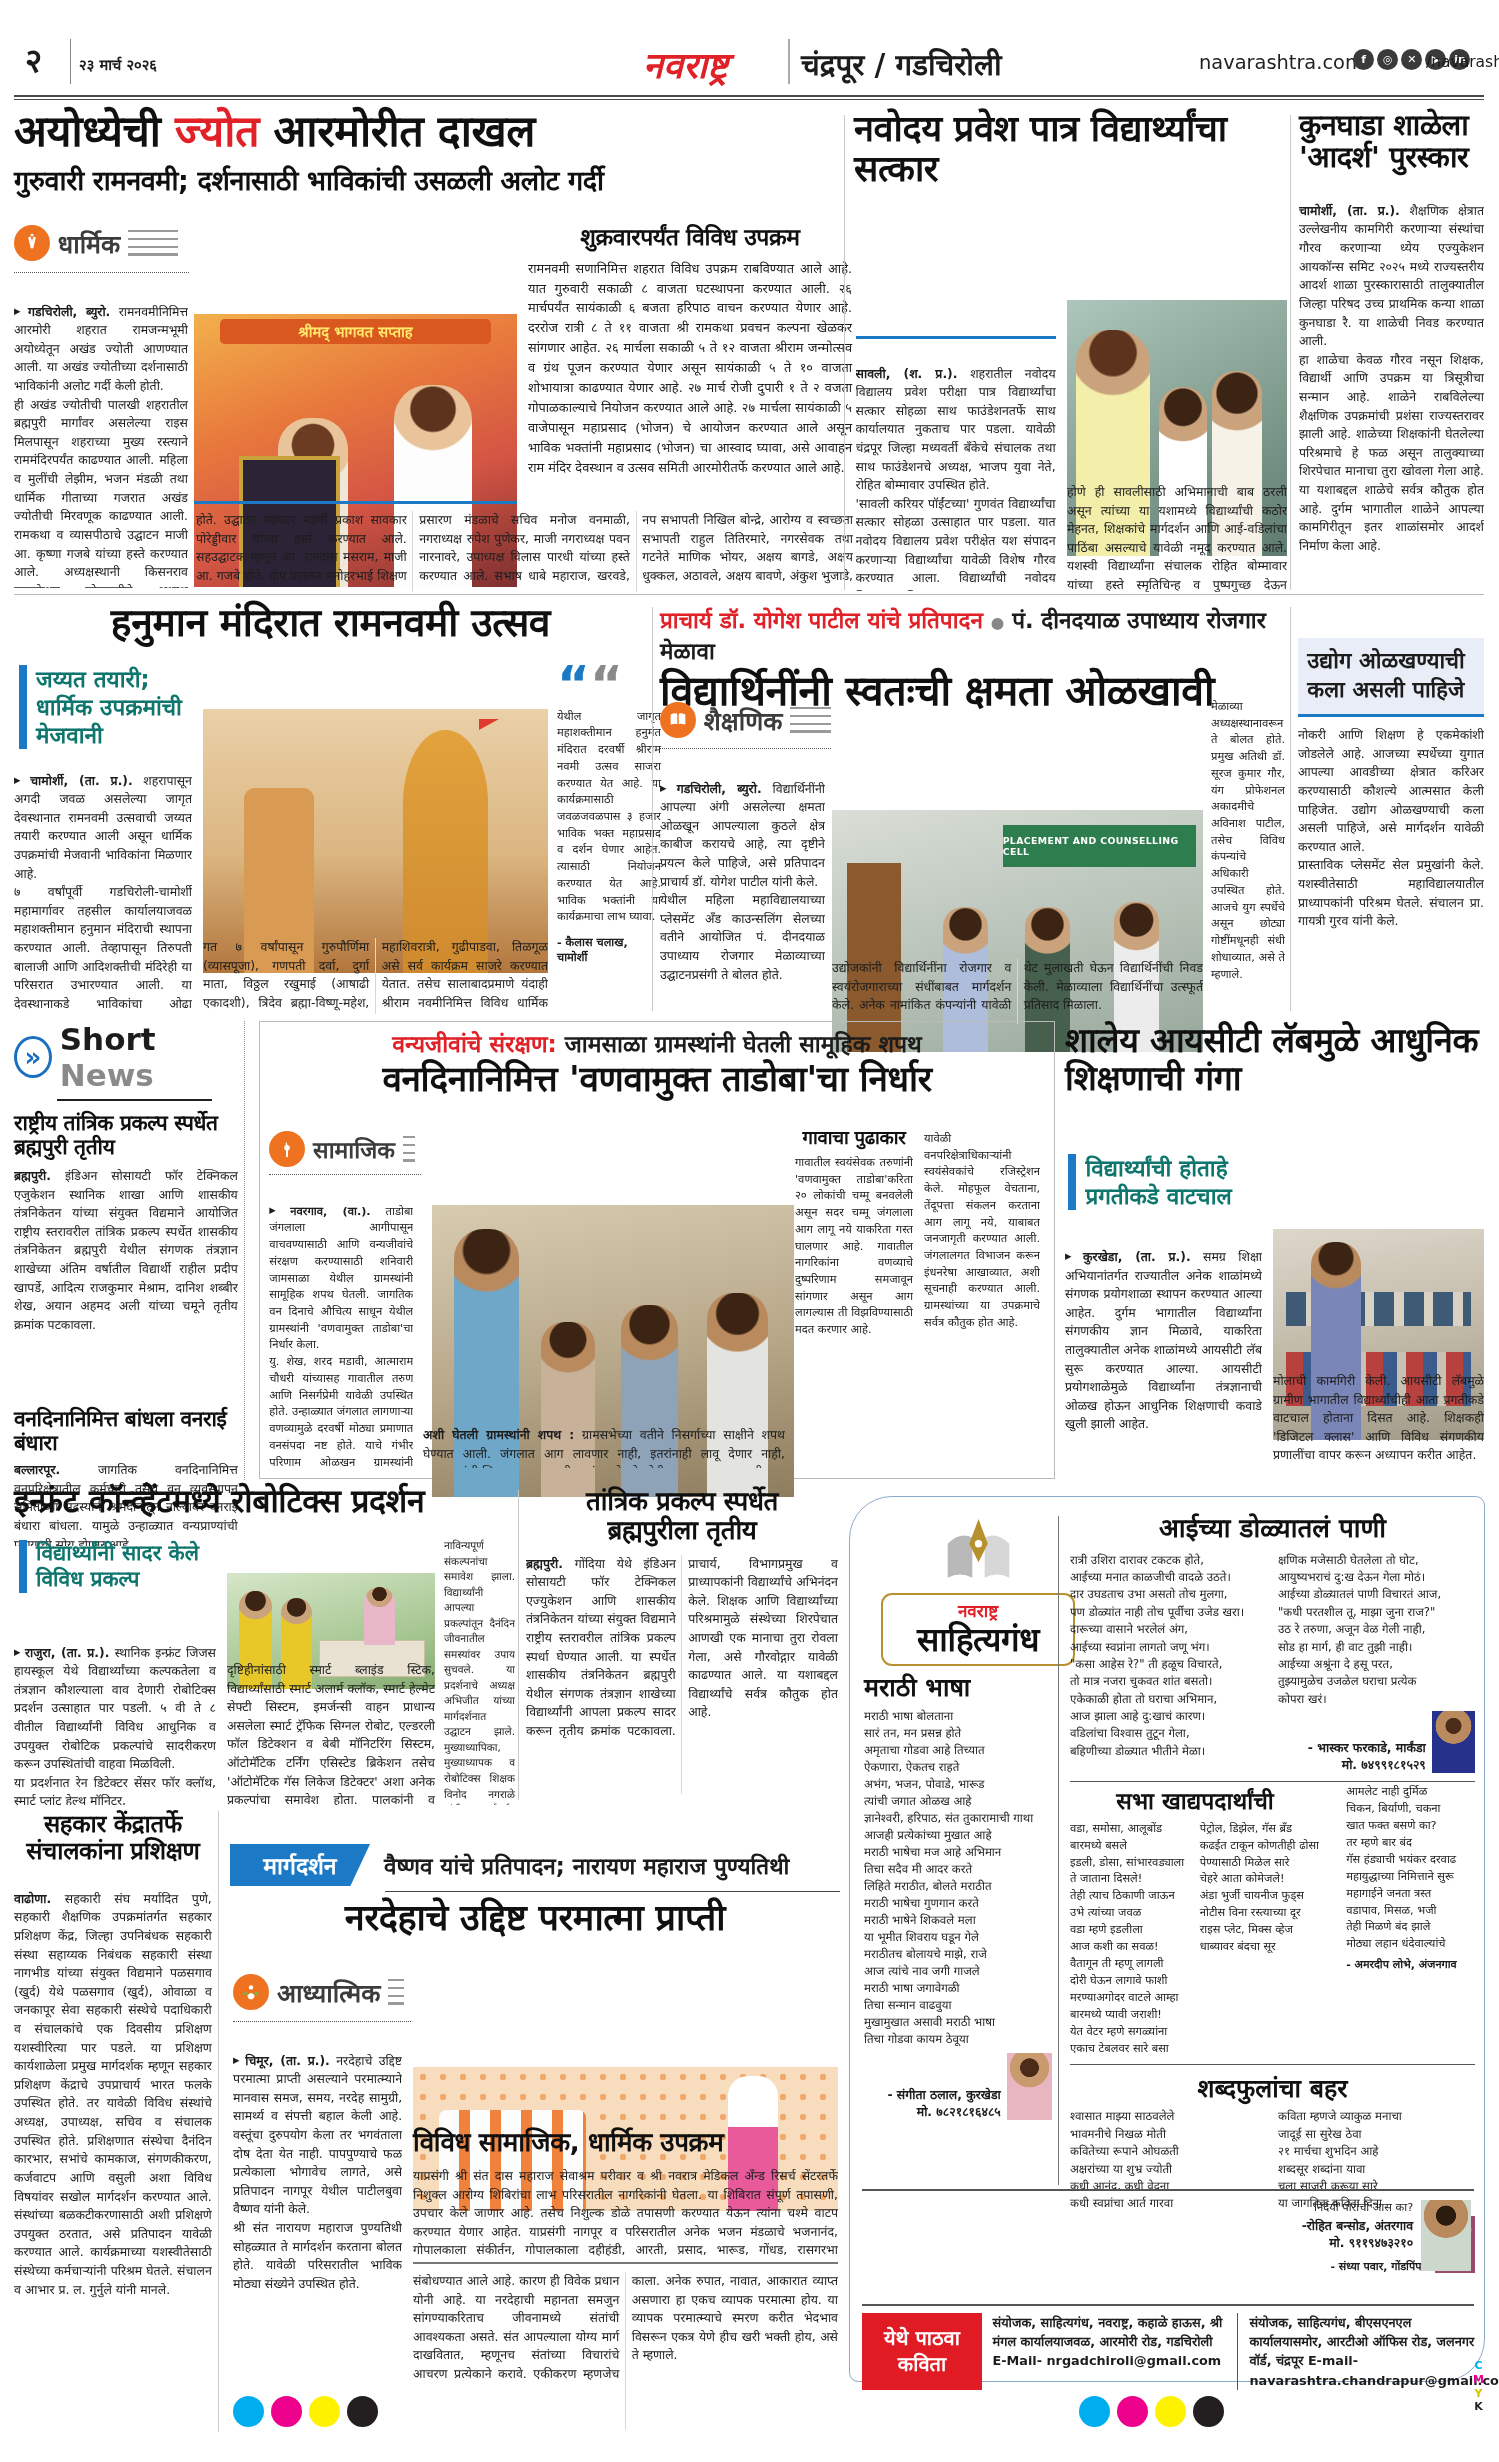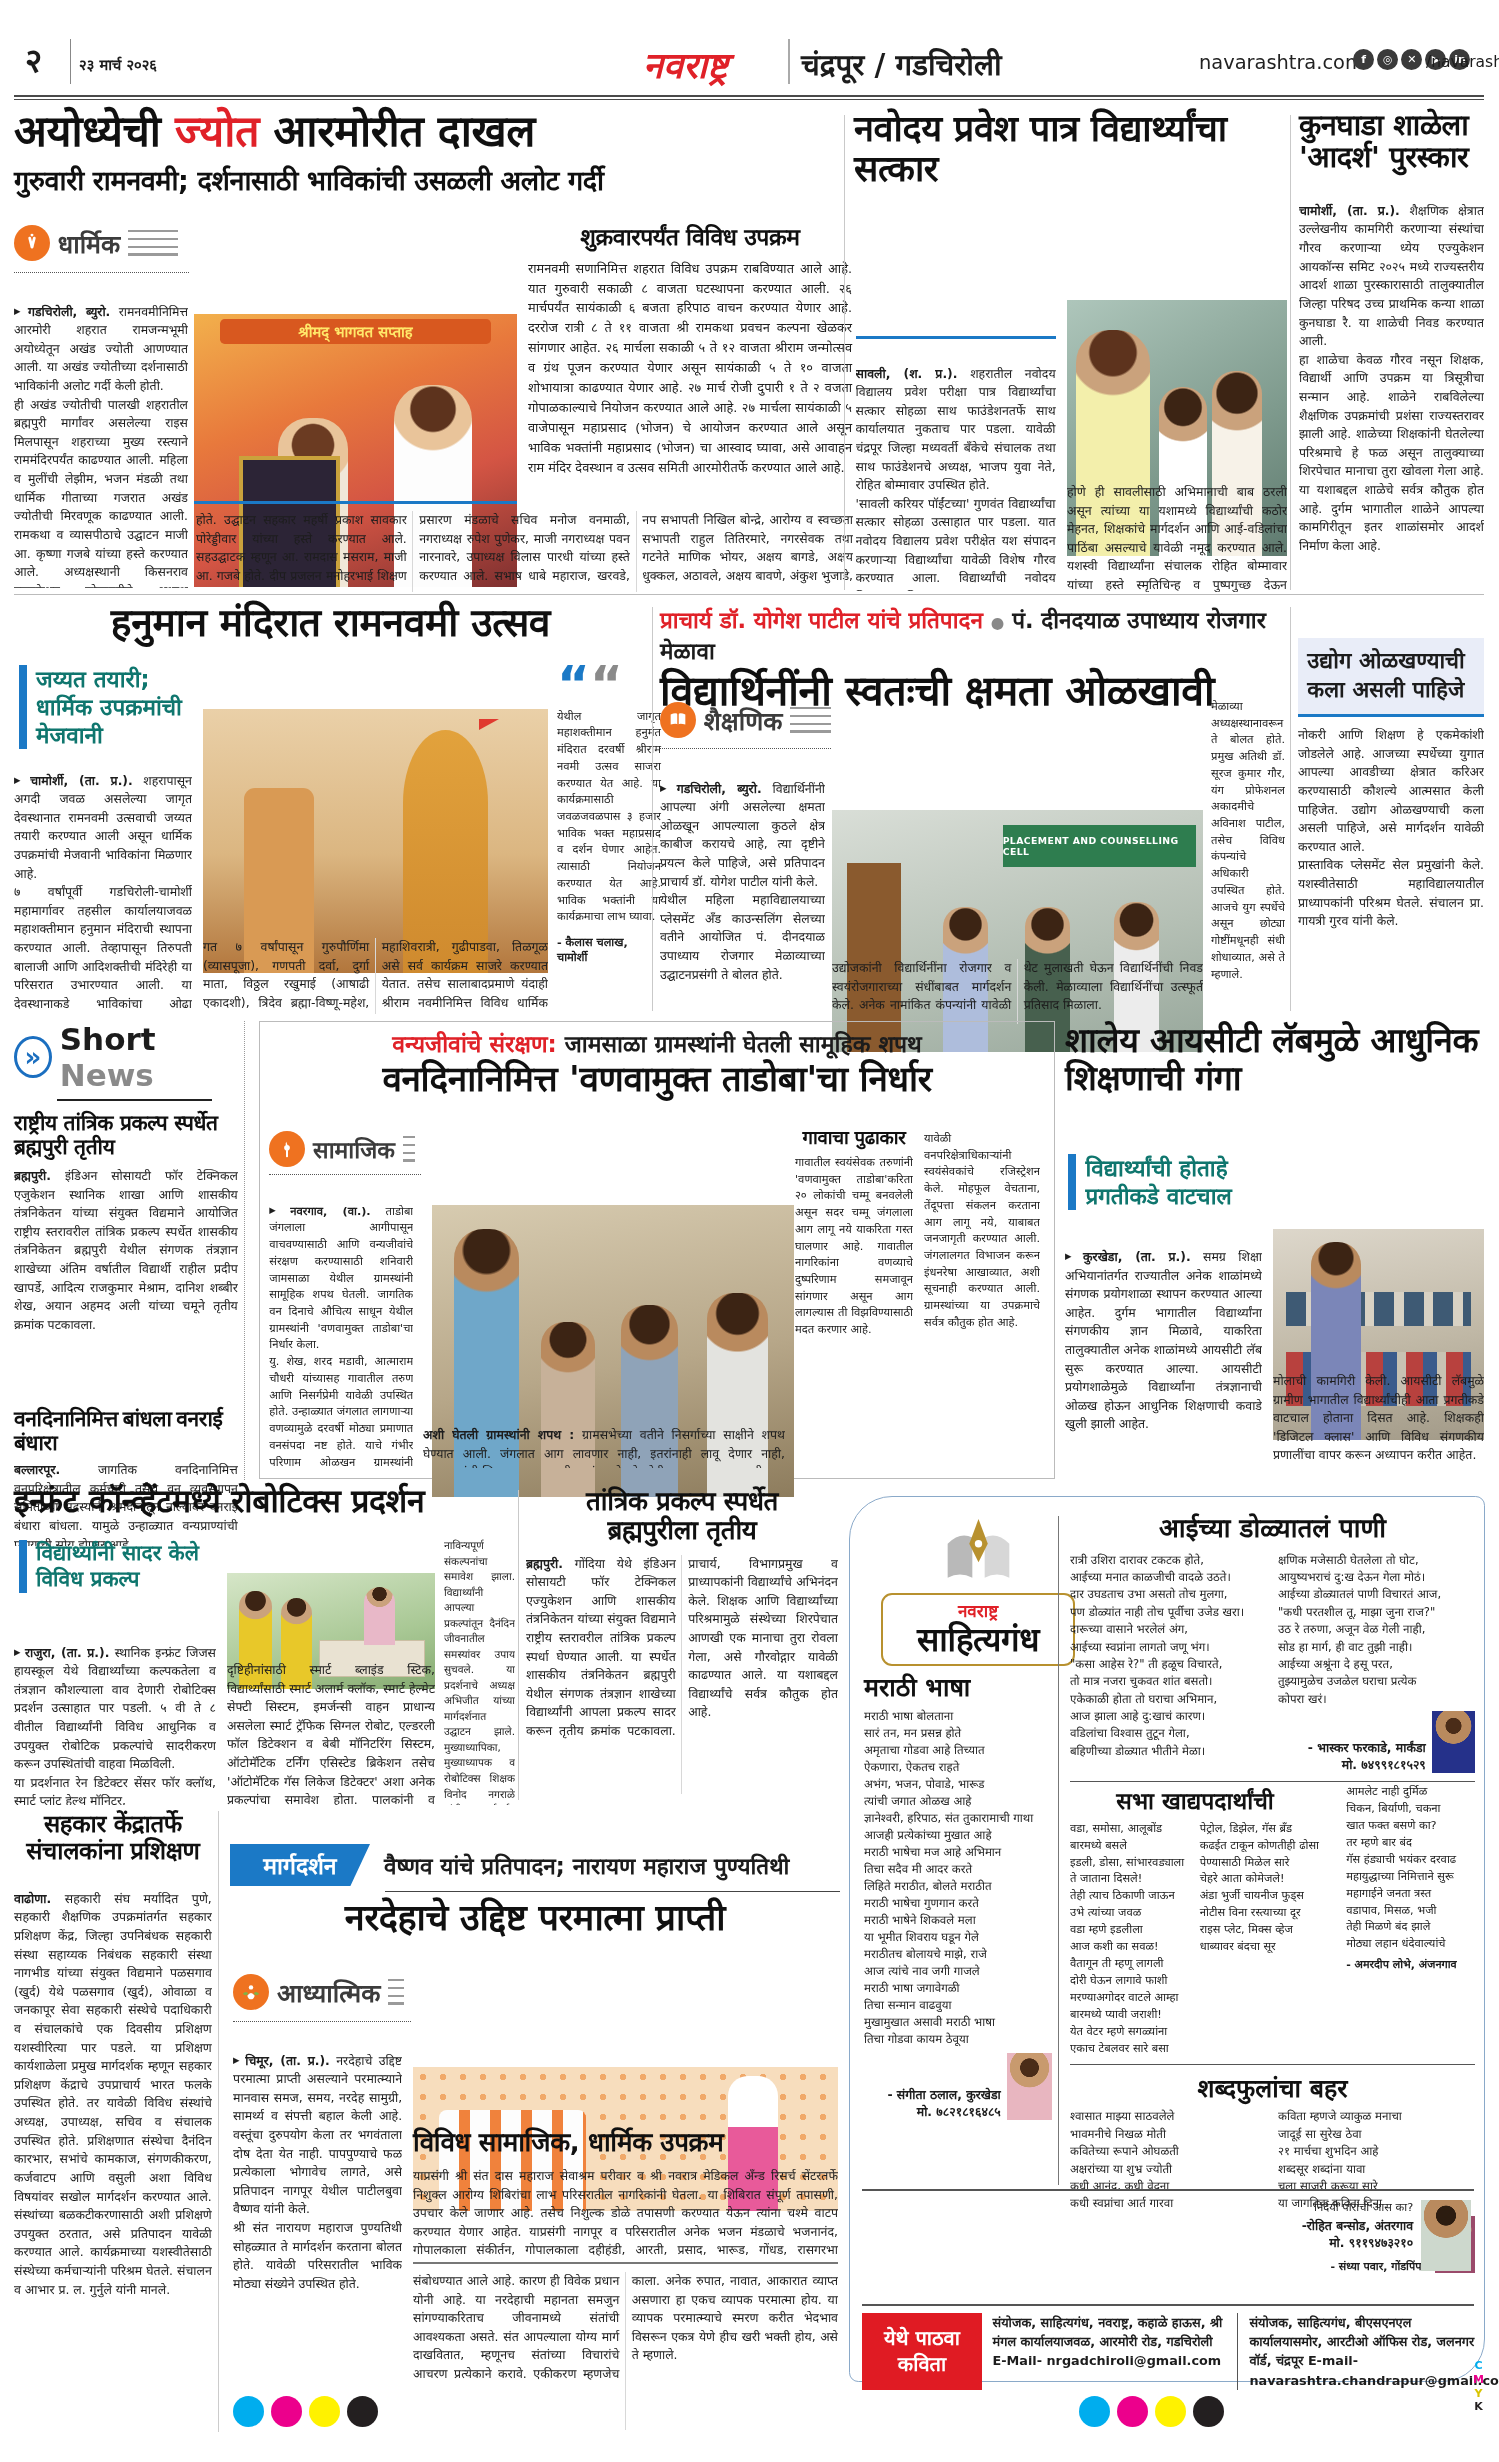--- a/index.html
+++ b/index.html
@@ -202,21 +202,21 @@
 <div class="abs" style="left:14px;top:1021px;width:231px;height:459px;border-right:1.6px dotted #999;padding-right:6.2px;box-sizing:border-box;">
   <div style="display:flex;align-items:center;gap:7.8px;">
     <span style="width:36px;height:36px;border-radius:50%;border:3.1px solid #1b6fc0;color:#1b6fc0;font-size:26px;font-weight:bold;display:flex;align-items:center;justify-content:center;line-height:1;">»</span>
     <span style="font-size:31px;font-weight:bold;"><span>Short</span> <span style="color:#8a8a8a;">News</span></span>
   </div>
   <div style="border-bottom:2.3px solid #222;width:155px;margin:6.2px 0 11px 43px;"></div>
   <div class="hl" style="font-size:21px;">राष्ट्रीय तांत्रिक प्रकल्प स्पर्धेत ब्रह्मपुरी तृतीय</div>
   <div class="body-txt jus" style="margin-top:7.8px;height:230px;overflow:hidden;">
     <b><span class="byl">ब्रह्मपुरी.</span></b> <span>इंडिअन सोसायटी फॉर टेक्निकल एजुकेशन स्थानिक शाखा आणि शासकीय तंत्रनिकेतन यांच्या संयुक्त विद्यमाने आयोजित राष्ट्रीय स्तरावरील तांत्रिक प्रकल्प स्पर्धेत शासकीय तंत्रनिकेतन ब्रह्मपुरी येथील संगणक तंत्रज्ञान शाखेच्या अंतिम वर्षातील विद्यार्थी राहील प्रदीप खापर्डे, आदित्य राजकुमार मेश्राम, दानिश शब्बीर शेख, अयान अहमद अली यांच्या चमूने तृतीय क्रमांक पटकावला.</span>
   </div>
-  <div class="hl" style="font-size:21px;margin-top:11px;font-family:Liberation Serif, serif;">वनदिनानिमित्त बांधला वनराई बंधारा</div>
+  <div class="hl" style="font-size:21px;margin-top:11px;">वनदिनानिमित्त बांधला वनराई बंधारा</div>
   <div class="body-txt jus" style="margin-top:6.2px;height:85px;overflow:hidden;">
     <b><span class="byl">बल्लारपूर.</span></b> <span>जागतिक वनदिनानिमित्त वनपरिक्षेत्रातील कर्मचारी तसेच वन व्यवस्थापन समितीच्या सदस्यांनी श्रमदानातून नाल्यावर वनराई बंधारा बांधला. यामुळे उन्हाळ्यात वन्यप्राण्यांची पाण्याची सोय होणार आहे.</span>
   </div>
 </div>
 
 <div class="abs" style="left:259px;top:1021px;width:796px;height:458px;border:0.8px solid #bbb;box-sizing:border-box;padding:4.7px 9.3px;">
   <div class="center kick" style="font-size:23px;">
     <span class="red">वन्यजीवांचे संरक्षण:</span><span> जामसाळा ग्रामस्थांनी घेतली सामूहिक शपथ</span>
   </div>
   <div class="hl center" style="font-size:35px;margin-top:1.6px;">वनदिनानिमित्त 'वणवामुक्त ताडोबा'चा निर्धार</div>

